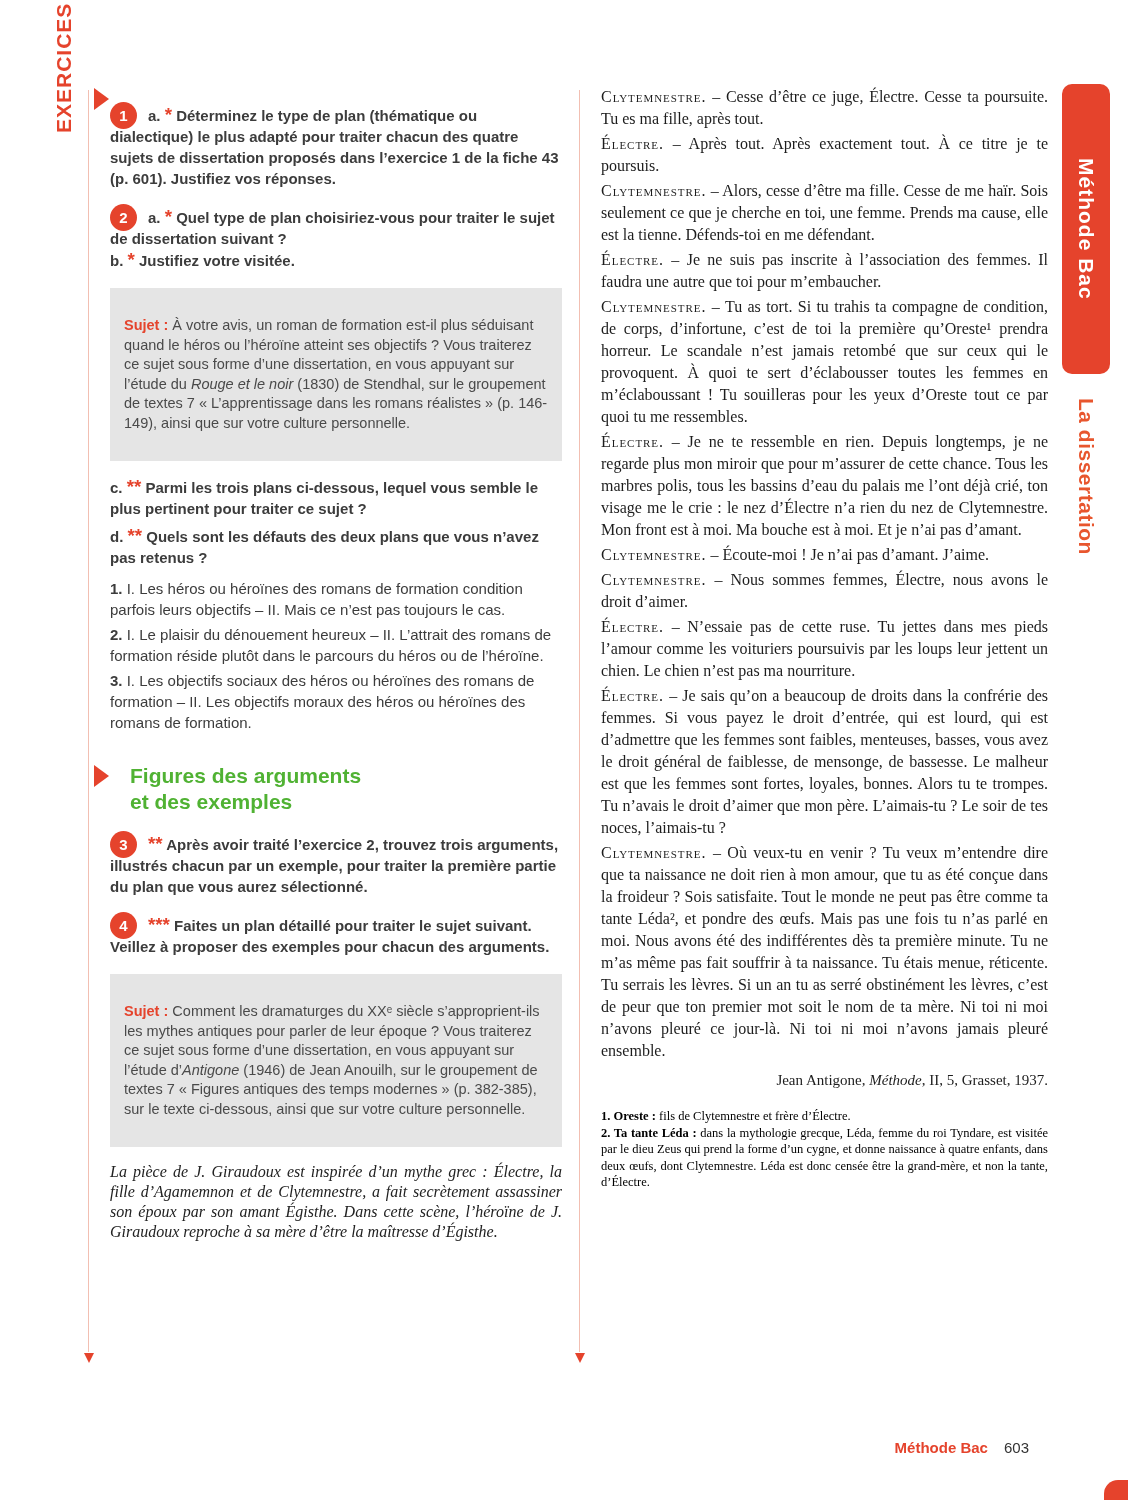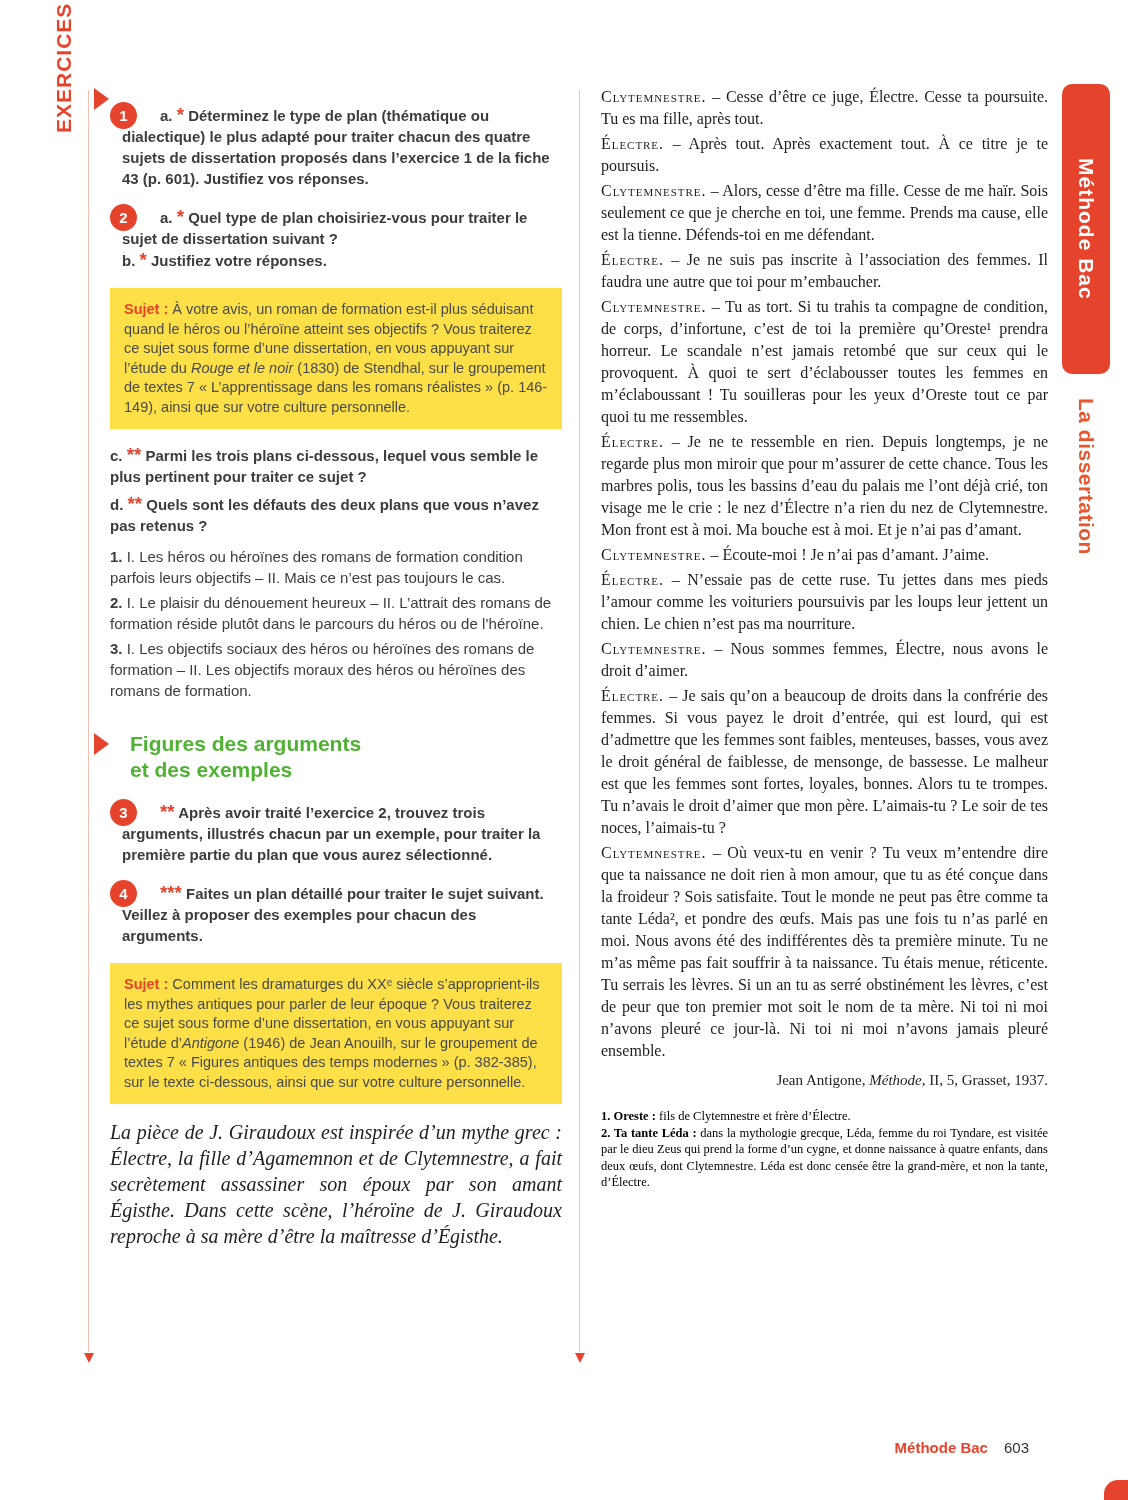--- a/index.html
+++ b/index.html
@@ -31,36 +31,36 @@
   .col-left{position:absolute;left:110px;top:86px;width:452px;}
   .green-heading{position:relative;margin:0 0 18px 0;padding-left:20px;color:#50b233;
     font-size:21px;line-height:26px;font-weight:bold;}
   .green-heading .flag{position:absolute;left:-16px;top:2px;width:0;height:0;
     border-left:15px solid #e5432c;border-top:11px solid transparent;border-bottom:11px solid transparent;}
   .heading2{margin-top:30px;}
 
   .exercise{position:relative;margin:0 0 17px 0;}
   .exnum{position:absolute;left:0;top:-2px;width:27px;height:27px;border-radius:50%;
     background:#e5432c;color:#fff;font-weight:bold;font-size:15px;line-height:27px;text-align:center;}
-  .exbody{margin:12px;font-size:15px;line-height:21px;font-weight:bold;color:#3c3c3c;text-indent:38px;}
+  .exbody{margin:0;font-size:15px;line-height:21px;font-weight:bold;color:#3c3c3c;text-indent:38px;}
   .stars{color:#e5432c;font-weight:bold;font-size:1.25em;}
   .sublabel{font-weight:bold;}
 
-  .sujet{background:#fde047;padding:12px 14px;margin:0 0 15px 0;font-size:14.5px;line-height:19.5px;
+  .sujet{background:#e5e5e5;padding:28px 14px;margin:0 0 15px 0;font-size:14.5px;line-height:19.5px;
     font-weight:normal;color:#4a4a4a;}
   .sujet .sujet-label{color:#e5432c;font-weight:bold;}
   .sujet em{font-style:italic;}
 
   .question{margin:0 0 6px 0;font-size:15px;line-height:21px;font-weight:bold;color:#3c3c3c;}
   .plans{margin-top:10px;}
   .plan{margin:0 0 4px 0;font-size:15px;line-height:21px;font-weight:normal;color:#3c3c3c;}
   .plan b{font-weight:bold;}
 
   .intro{margin:14px 0 0 0;font-family:"Liberation Serif", serif;font-style:italic;
-    font-size:20px;line-height:26px;color:#222;text-align:justify;}
+    font-size:16px;line-height:20px;color:#222;text-align:justify;}
 
   
   .col-right{position:absolute;left:601px;top:86px;width:447px;font-family:"Liberation Serif", serif;color:#1d1d1d;}
   .dline{margin:0 0 3px 0;font-size:16px;line-height:22px;text-align:justify;font-family:Liberation Serif, serif;}
   .speaker{font-variant:small-caps;letter-spacing:0.06em;}
   .attribution{margin:8px 0 0 0;font-size:15px;line-height:20px;text-align:right;}
   .attribution em{font-style:italic;}
   .footnotes{margin-top:18px;}
   .fnote{margin:0;font-size:12.5px;line-height:16.5px;text-align:justify;color:#000000;}
   .fnote b{font-weight:bold;}
@@ -104,21 +104,21 @@
 
     <div class="exercise">
       <span class="exnum">2</span>
       <p class="exbody">
         <span class="sublabel">a.</span>
         <span class="stars">*</span>
         <span>Quel type de plan choisiriez-vous pour traiter le sujet de dissertation suivant ?</span>
         <br>
         <span class="sublabel">b.</span>
         <span class="stars">*</span>
-        <span>Justifiez votre réponses.</span>
+        <span>Justifiez votre visitée.</span>
       </p>
     </div>
 
     <div class="sujet">
       <span class="sujet-label">Sujet :</span><span> À votre avis, un roman de formation est-il plus séduisant quand le héros ou l’héroïne atteint ses objectifs ? Vous traiterez ce sujet sous forme d’une dissertation, en vous appuyant sur l’étude du </span><em>Rouge et le noir</em><span> (1830) de Stendhal, sur le groupement de textes 7 « L’apprentissage dans les romans réalistes » (p. 146-149), ainsi que sur votre culture personnelle.</span>
     </div>
 
     <p class="question">
       <span class="sublabel">c.</span>
       <span class="stars">**</span>
@@ -179,23 +179,23 @@
         <p class="dline"><span class="speaker">Clytemnestre.</span> <span>– Alors, cesse d’être ma fille. Cesse de me haïr. Sois seulement ce que je cherche en toi, une femme. Prends ma cause, elle est la tienne. Défends-toi en me défendant.</span></p>
 
         <p class="dline"><span class="speaker">Électre.</span> <span>– Je ne suis pas inscrite à l’association des femmes. Il faudra une autre que toi pour m’embaucher.</span></p>
 
         <p class="dline"><span class="speaker">Clytemnestre.</span> <span>– Tu as tort. Si tu trahis ta compagne de condition, de corps, d’infortune, c’est de toi la première qu’Oreste¹ prendra horreur. Le scandale n’est jamais retombé que sur ceux qui le provoquent. À quoi te sert d’éclabousser toutes les femmes en m’éclaboussant ! Tu souilleras pour les yeux d’Oreste tout ce par quoi tu me ressembles.</span></p>
 
         <p class="dline"><span class="speaker">Électre.</span> <span>– Je ne te ressemble en rien. Depuis longtemps, je ne regarde plus mon miroir que pour m’assurer de cette chance. Tous les marbres polis, tous les bassins d’eau du palais me l’ont déjà crié, ton visage me le crie : le nez d’Électre n’a rien du nez de Clytemnestre. Mon front est à moi. Ma bouche est à moi. Et je n’ai pas d’amant.</span></p>
 
         <p class="dline"><span class="speaker">Clytemnestre.</span> <span>– Écoute-moi ! Je n’ai pas d’amant. J’aime.</span></p>
 
+        <p class="dline"><span class="speaker">Clytemnestre.</span> <span>– Nous sommes femmes, Électre, nous avons le droit d’aimer.</span></p>
+
         <p class="dline"><span class="speaker">Électre.</span> <span>– N’essaie pas de cette ruse. Tu jettes dans mes pieds l’amour comme les voituriers poursuivis par les loups leur jettent un chien. Le chien n’est pas ma nourriture.</span></p>
-
-        <p class="dline"><span class="speaker">Clytemnestre.</span> <span>– Nous sommes femmes, Électre, nous avons le droit d’aimer.</span></p>
 
         <p class="dline"><span class="speaker">Électre.</span> <span>– Je sais qu’on a beaucoup de droits dans la confrérie des femmes. Si vous payez le droit d’entrée, qui est lourd, qui est d’admettre que les femmes sont faibles, menteuses, basses, vous avez le droit général de faiblesse, de mensonge, de bassesse. Le malheur est que les femmes sont fortes, loyales, bonnes. Alors tu te trompes. Tu n’avais le droit d’aimer que mon père. L’aimais-tu ? Le soir de tes noces, l’aimais-tu ?</span></p>
 
         <p class="dline"><span class="speaker">Clytemnestre.</span> <span>– Où veux-tu en venir ? Tu veux m’entendre dire que ta naissance ne doit rien à mon amour, que tu as été conçue dans la froideur ? Sois satisfaite. Tout le monde ne peut pas être comme ta tante Léda², et pondre des œufs. Mais pas une fois tu n’as parlé en moi. Nous avons été des indifférentes dès ta première minute. Tu ne m’as même pas fait souffrir à ta naissance. Tu étais menue, réticente. Tu serrais les lèvres. Si un an tu as serré obstinément les lèvres, c’est de peur que ton premier mot soit le nom de ta mère. Ni toi ni moi n’avons pleuré ce jour-là. Ni toi ni moi n’avons jamais pleuré ensemble.</span></p>
       </div>
 
     <p class="attribution">
       <span>Jean Antigone, </span><em>Méthode</em><span>, II, 5, Grasset, 1937.</span>
     </p>
 

